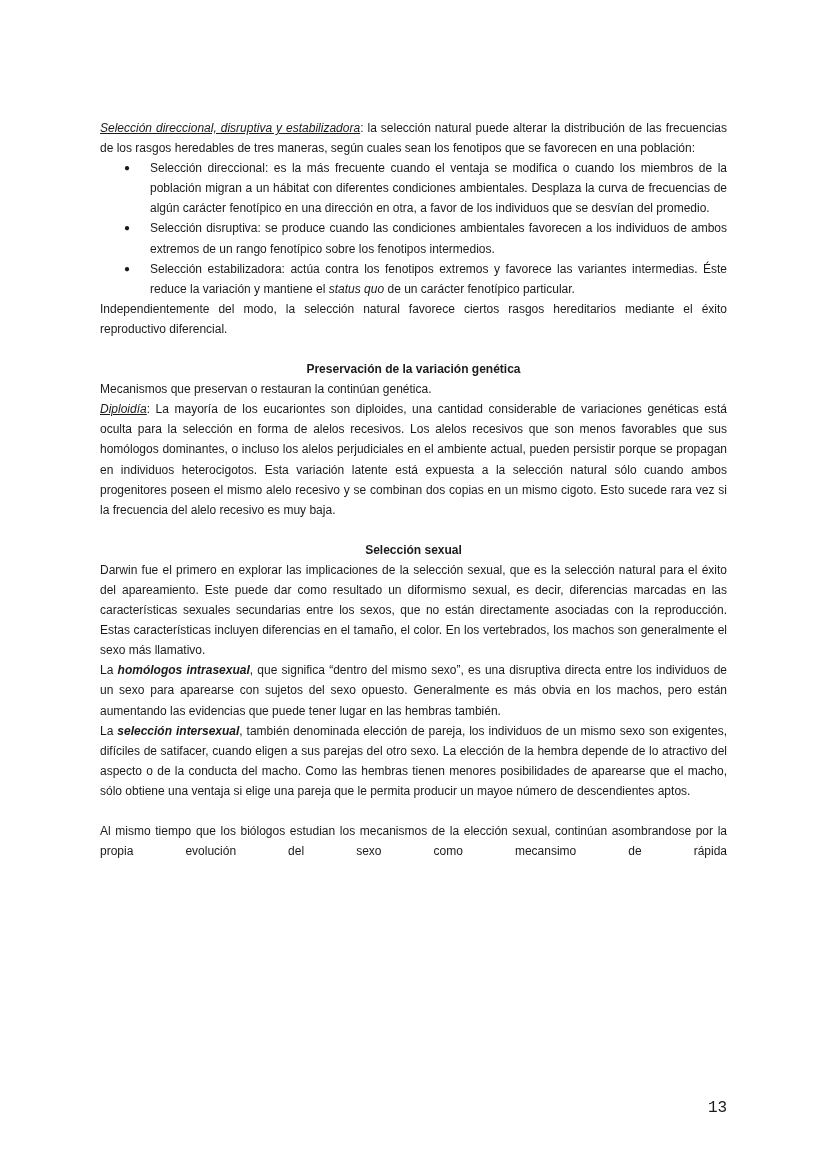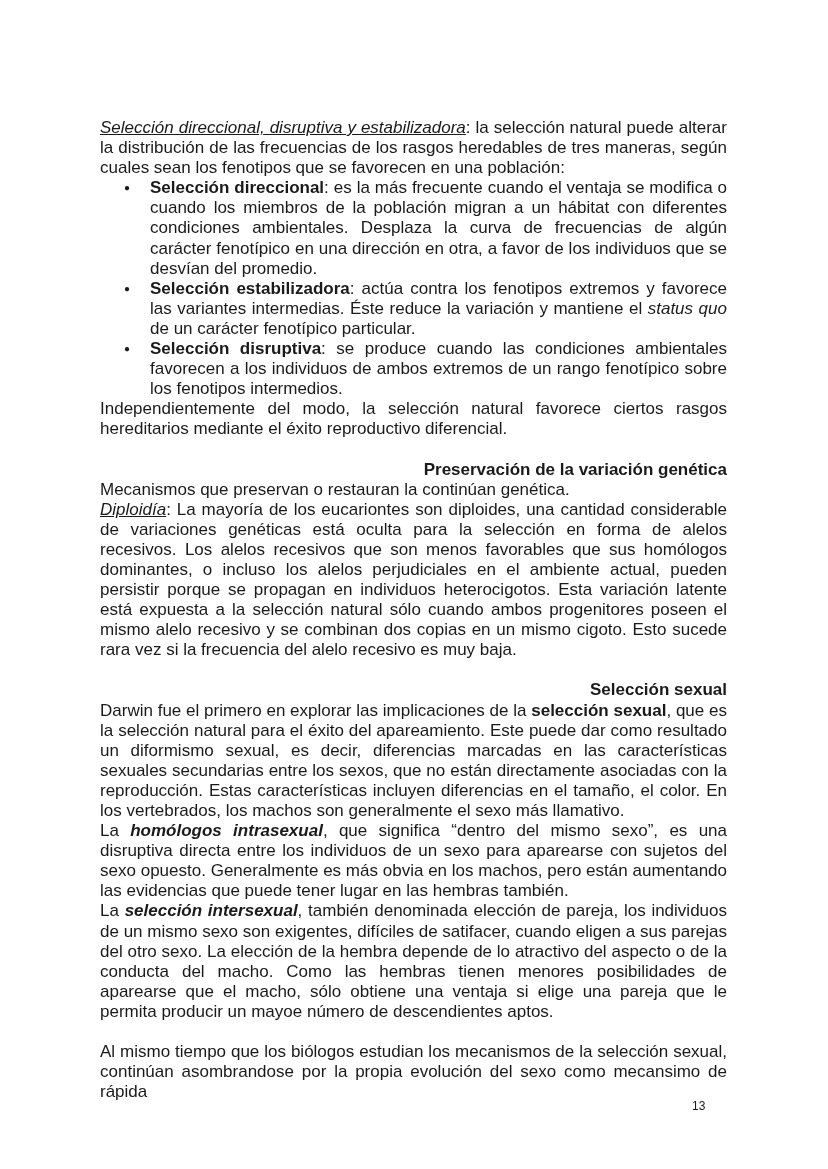--- a/index.html
+++ b/index.html
@@ -1,52 +1,52 @@
 <!DOCTYPE html>
 <html><head>
 <meta charset="utf-8">
 <style>
   html, body { margin: 0; padding: 0; background: #ffffff; }
   body { width: 828px; height: 1169px; position: relative; overflow: hidden; }
   .page {
     position: absolute; left: 100px; top: 118px; width: 627px;
-    font-family: "Liberation Sans", sans-serif; font-size: 17px; line-height: 20.1px;
+    font-family: "Liberation Sans", sans-serif; font-size: 12px; line-height: 20.1px;
     color: #1a1a1a; text-align: justify;
   }
   p { margin: 0; }
   .gap { height: 20px; }
-  .h { font-weight: bold; text-align: right; }
+  .h { font-weight: bold; text-align: center; }
   .term { font-style: italic; text-decoration: underline; }
   ul { margin: 0; padding: 0 0 0 50px; list-style: none; }
   li { position: relative; }
   li::before { content: "\25CF"; position: absolute; left: -26px; font-size: 10px; top: 0; }
-  b { font-weight: bold; }
+  b { font-weight: normal; }
   .bi { font-weight: bold; font-style: italic; }
-  .pnum { position: absolute; left: 692px; top: 1099px; font-family: Liberation Sans, sans-serif; font-size: 12px; color: #1a1a1a; }
+  .pnum { position: absolute; left: 708px; top: 1099px; font-family: Liberation Mono, monospace; font-size: 16px; color: #1a1a1a; }
 </style>
 </head>
 <body>
 
 <div class="page">
   <p><span class="term">Selección direccional, disruptiva y estabilizadora</span><span>: la selección natural puede alterar la distribución de las frecuencias de los rasgos heredables de tres maneras, según cuales sean los fenotipos que se favorecen en una población:</span></p>
   <ul>
     <li><b>Selección direccional</b><span>: es la más frecuente cuando el ventaja se modifica o cuando los miembros de la población migran a un hábitat con diferentes condiciones ambientales. Desplaza la curva de frecuencias de algún carácter fenotípico en una dirección en otra, a favor de los individuos que se desvían del promedio.</span></li>
+    <li><b>Selección disruptiva</b><span>: se produce cuando las condiciones ambientales favorecen a los individuos de ambos extremos de un rango fenotípico sobre los fenotipos intermedios.</span></li>
     <li><b>Selección estabilizadora</b><span>: actúa contra los fenotipos extremos y favorece las variantes intermedias. Éste reduce la variación y mantiene el </span><i>status quo</i><span> de un carácter fenotípico particular.</span></li>
-    <li><b>Selección disruptiva</b><span>: se produce cuando las condiciones ambientales favorecen a los individuos de ambos extremos de un rango fenotípico sobre los fenotipos intermedios.</span></li>
   </ul>
   <p>Independientemente del modo, la selección natural favorece ciertos rasgos hereditarios mediante el éxito reproductivo diferencial.</p>
   <div class="gap"></div>
 
   <p class="h">Preservación de la variación genética</p>
   <p>Mecanismos que preservan o restauran la continúan genética.</p>
   <p><span class="term">Diploidía</span><span>: La mayoría de los eucariontes son diploides, una cantidad considerable de variaciones genéticas está oculta para la selección en forma de alelos recesivos. Los alelos recesivos que son menos favorables que sus homólogos dominantes, o incluso los alelos perjudiciales en el ambiente actual, pueden persistir porque se propagan en individuos heterocigotos. Esta variación latente está expuesta a la selección natural sólo cuando ambos progenitores poseen el mismo alelo recesivo y se combinan dos copias en un mismo cigoto. Esto sucede rara vez si la frecuencia del alelo recesivo es muy baja.</span></p>
   <div class="gap"></div>
 
   <p class="h">Selección sexual</p>
   <p><span>Darwin fue el primero en explorar las implicaciones de la </span><b>selección sexual</b><span>, que es la selección natural para el éxito del apareamiento. Este puede dar como resultado un diformismo sexual, es decir, diferencias marcadas en las características sexuales secundarias entre los sexos, que no están directamente asociadas con la reproducción. Estas características incluyen diferencias en el tamaño, el color. En los vertebrados, los machos son generalmente el sexo más llamativo.</span></p>
   <p><span>La </span><span class="bi">homólogos intrasexual</span><span>, que significa “dentro del mismo sexo”, es una disruptiva directa entre los individuos de un sexo para aparearse con sujetos del sexo opuesto. Generalmente es más obvia en los machos, pero están aumentando las evidencias que puede tener lugar en las hembras también.</span></p>
   <p><span>La </span><span class="bi">selección intersexual</span><span>, también denominada elección de pareja, los individuos de un mismo sexo son exigentes, difíciles de satifacer, cuando eligen a sus parejas del otro sexo. La elección de la hembra depende de lo atractivo del aspecto o de la conducta del macho. Como las hembras tienen menores posibilidades de aparearse que el macho, sólo obtiene una ventaja si elige una pareja que le permita producir un mayoe número de descendientes aptos.</span></p>
   <div class="gap"></div>
 
-  <p style="text-align-last: justify;">Al mismo tiempo que los biólogos estudian los mecanismos de la selección sexual, continúan asombrandose por la propia evolución del sexo como mecansimo de rápida</p>
+  <p style="text-align-last: justify;">Al mismo tiempo que los biólogos estudian los mecanismos de la elección sexual, continúan asombrandose por la propia evolución del sexo como mecansimo de rápida</p>
 </div>
 
 <div class="pnum">13</div>
 
 </body></html>

